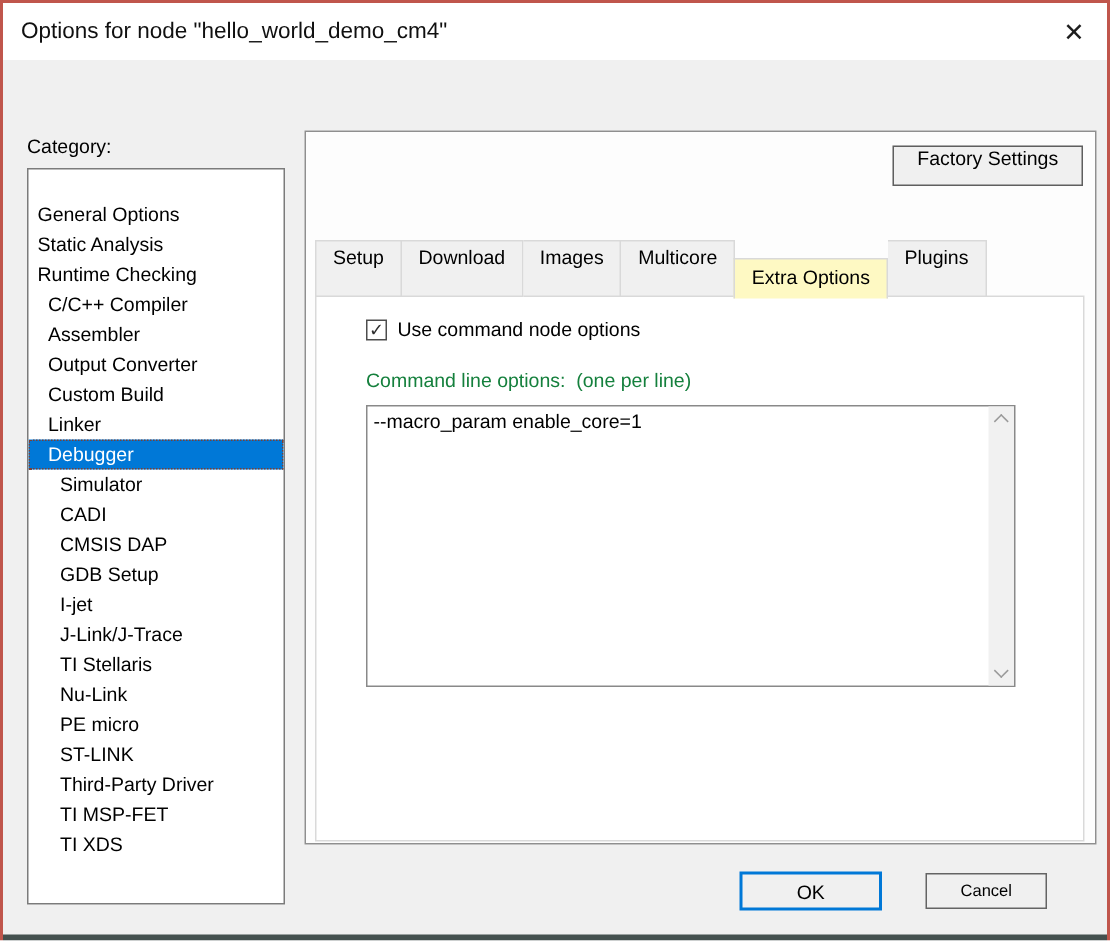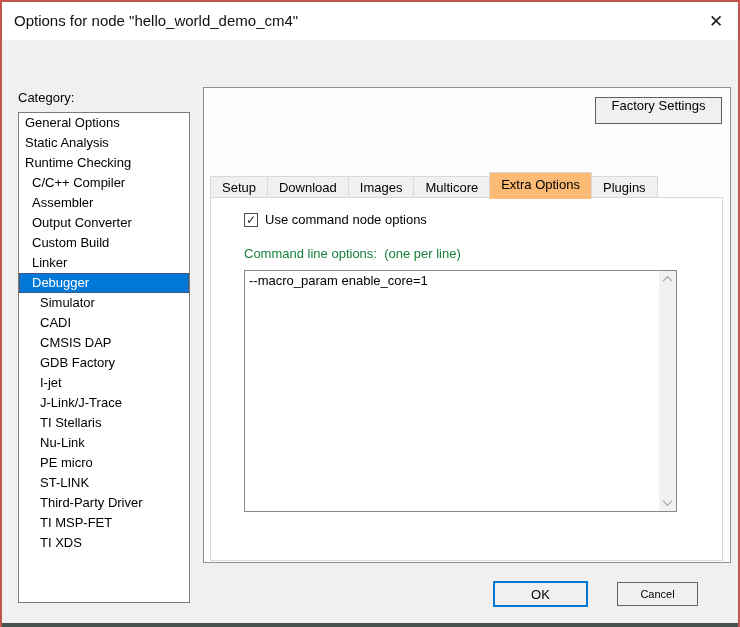--- a/index.html
+++ b/index.html
@@ -19,21 +19,21 @@
   .close-btn {
     position:absolute; right:8px; top:5px; width:28px; height:28px;
     display:flex; align-items:center; justify-content:center;
     font-size:17px; color:#1d1d1d; font-weight:300; cursor:default;
   }
 
   
   .category-label { position:absolute; left:16px; top:88px; font-size:13px; color:#000; }
   .listbox {
     position:absolute; left:16px; top:110px; width:172px; height:491px;
-    background:#fff; border:1px solid #7b7b7b; padding-top:0; overflow:hidden;
+    background:#fff; border:1px solid #7b7b7b; padding-top:20px; overflow:hidden;
   }
   .lb-item { height:20px; line-height:20px; font-size:13px; color:#000; white-space:nowrap; }
   .indent-0 { padding-left:6px; }
   .indent-1 { padding-left:13px; }
   .indent-2 { padding-left:21px; }
   .lb-item.selected {
     background:#0078d7; color:#fff;
     outline:1px dotted #7a4036; outline-offset:-1px;
   }
 
@@ -44,45 +44,45 @@
   }
   .factory-btn {
     position:absolute; top:9px; right:8px; width:127px; height:27px;
     background:#f0f0f0; border:1px solid #5f5f5f;
     font-size:13px; color:#000; display:flex; align-items:flex-start; justify-content:center;
   }
 
   
   .tabstrip { position:absolute; left:6px; top:83px; height:27px; display:flex; align-items:flex-end; z-index:3; }
   .tab {
-    height:22px; line-height:21px; padding:0 11px; font-size:13px; color:#000;
+    height:38px; line-height:21px; padding:0 11px; font-size:13px; color:#000;
     background:#f0f0f0; border:1px solid #d9d9d9; border-left:none; white-space:nowrap;
   }
   .tab:first-child { border-left:1px solid #d9d9d9; }
   .tab.active {
-    height:27px; line-height:24px; background:#fdba74;
+    height:27px; line-height:24px; background:#fef9c3;
     border:1px solid #d9d9d9; border-bottom:none;
     margin-bottom:-1px; margin-left:-1px; z-index:4; position:relative;
   }
   .tabpage {
     position:absolute; left:6px; top:109px; width:513px; height:364px;
     background:#fff; border:1px solid #d9d9d9; z-index:2;
   }
 
   
   .chk-row { position:absolute; left:33px; top:14px; display:flex; align-items:center; }
   .checkbox {
     width:14px; height:14px; background:#fff; border:1px solid #4d4d4d;
     display:flex; align-items:center; justify-content:center;
     font-size:12px; line-height:12px; color:#2d2d2d;
   }
   .chk-label { margin-left:7px; font-size:13px; color:#000; }
   .cmd-label { position:absolute; left:33px; top:48px; font-size:13px; color:#15803d; white-space:pre; }
   .textbox {
-    position:absolute; left:33px; top:72px; width:433px; height:242px;
+    position:absolute; left:33px; top:72px; width:433px; height:188px;
     background:#fff; border:1px solid #898989;
   }
   .textbox-content {
     position:absolute; left:4px; top:2px; right:22px;
     font-size:13px; color:#000; white-space:pre-wrap; word-break:break-all;
   }
   .vscroll { position:absolute; top:0; right:0; bottom:0; width:17px; background:#f1f1f1; }
   .scroll-btn { position:absolute; left:0; width:17px; height:17px; display:flex; align-items:center; justify-content:center; }
   .scroll-btn.up { top:0; }
   .scroll-btn.down { bottom:0; }
@@ -122,21 +122,21 @@
       <div class="lb-item indent-0">Runtime Checking</div>
       <div class="lb-item indent-1">C/C++ Compiler</div>
       <div class="lb-item indent-1">Assembler</div>
       <div class="lb-item indent-1">Output Converter</div>
       <div class="lb-item indent-1">Custom Build</div>
       <div class="lb-item indent-1">Linker</div>
       <div class="lb-item indent-1 selected">Debugger</div>
       <div class="lb-item indent-2">Simulator</div>
       <div class="lb-item indent-2">CADI</div>
       <div class="lb-item indent-2">CMSIS DAP</div>
-      <div class="lb-item indent-2">GDB Factory</div>
+      <div class="lb-item indent-2">GDB Setup</div>
       <div class="lb-item indent-2">I-jet</div>
       <div class="lb-item indent-2">J-Link/J-Trace</div>
       <div class="lb-item indent-2">TI Stellaris</div>
       <div class="lb-item indent-2">Nu-Link</div>
       <div class="lb-item indent-2">PE micro</div>
       <div class="lb-item indent-2">ST-LINK</div>
       <div class="lb-item indent-2">Third-Party Driver</div>
       <div class="lb-item indent-2">TI MSP-FET</div>
       <div class="lb-item indent-2">TI XDS</div>
     </div>

